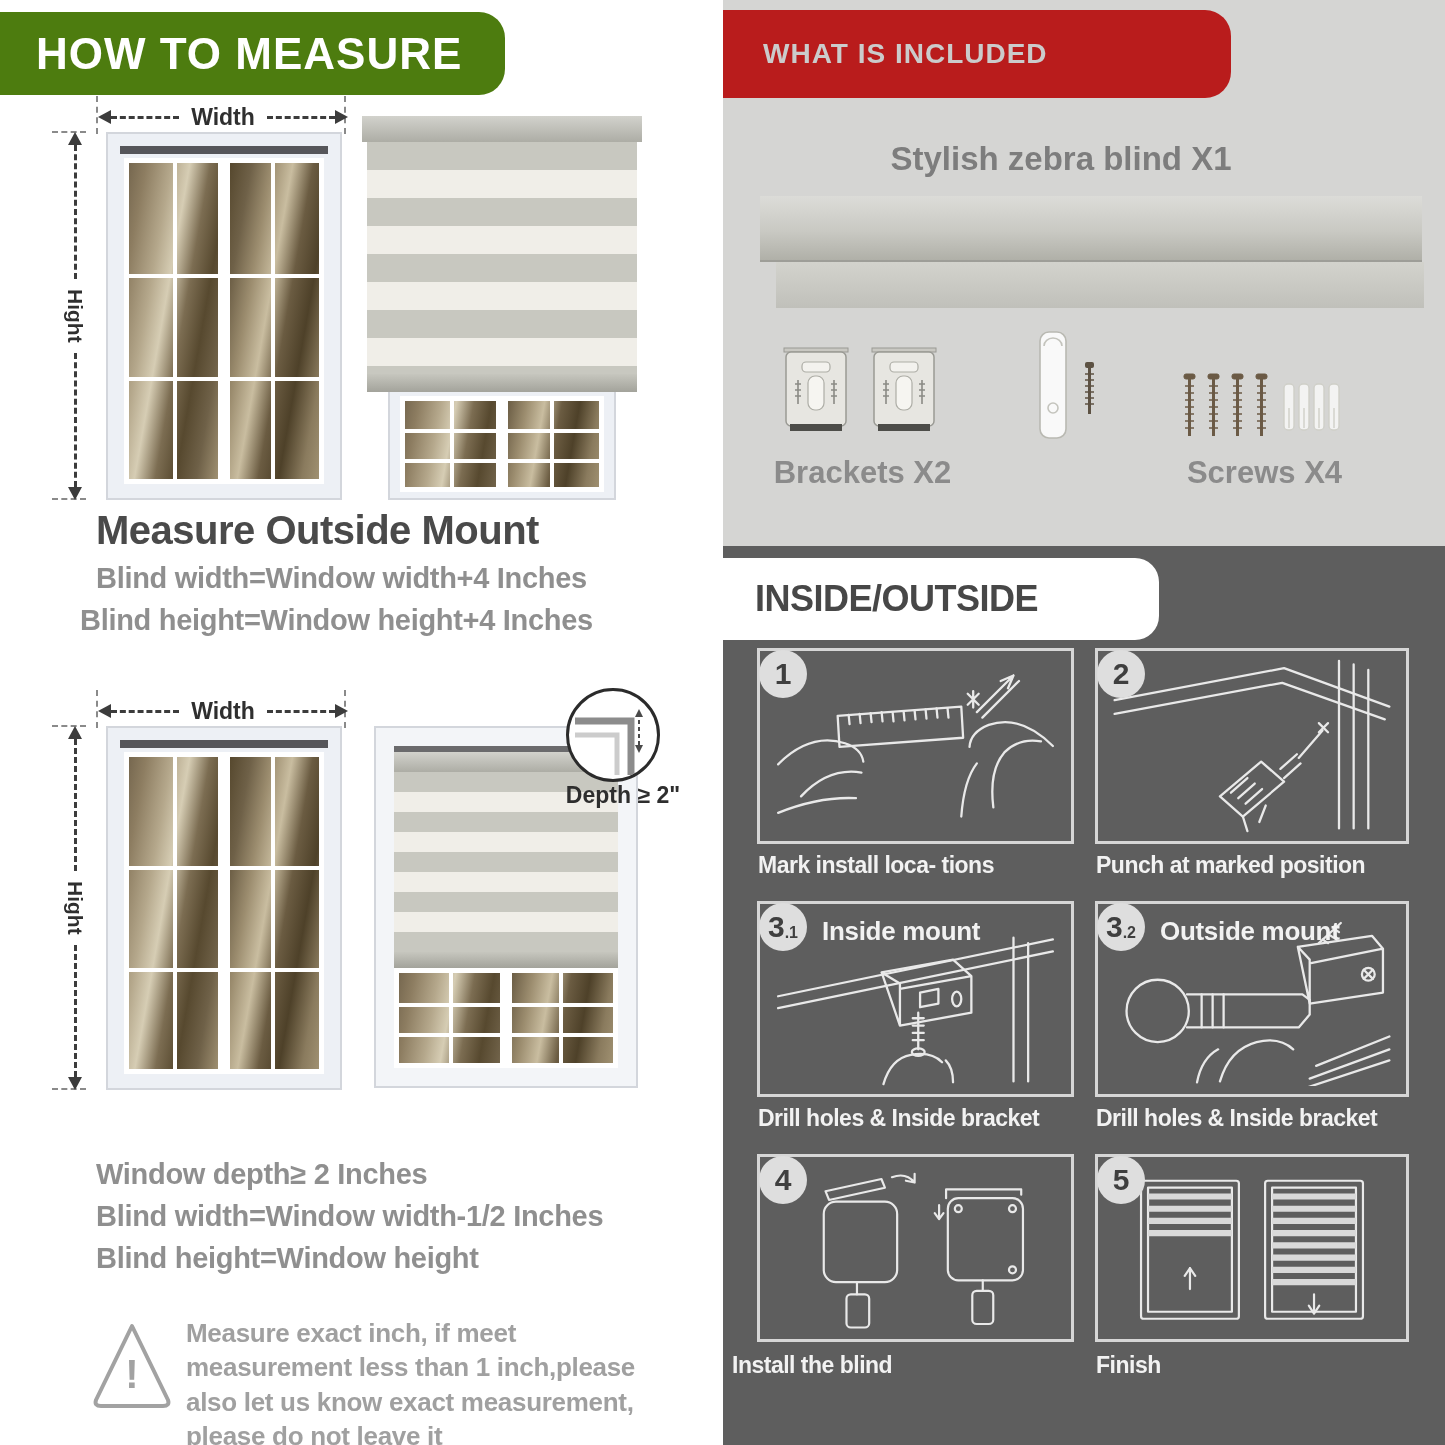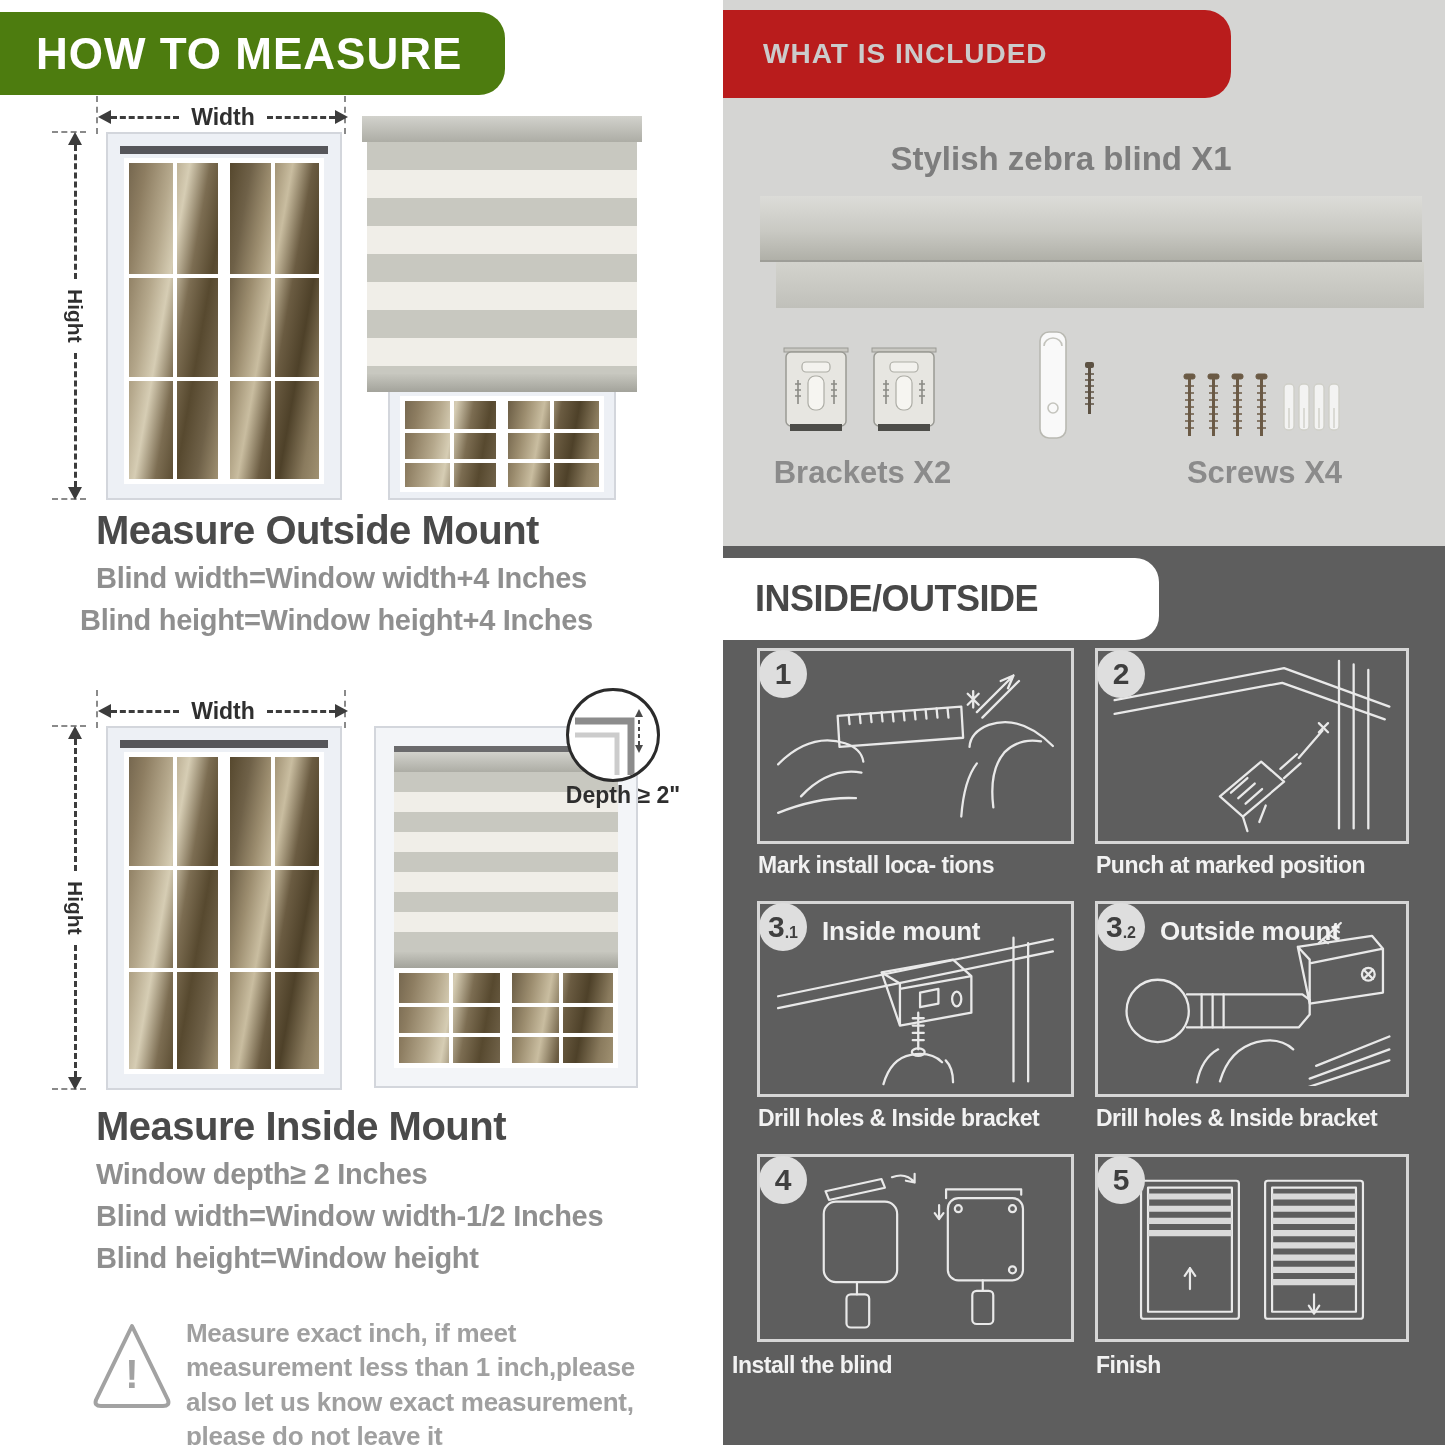--- a/index.html
+++ b/index.html
@@ -171,21 +171,20 @@
     <svg width="88" height="88" viewBox="0 0 88 88">
       <path d="M6 30 H62 V84" stroke="#8c8c8c" stroke-width="7" fill="none"></path>
       <path d="M6 44 H48 V84" stroke="#cccccc" stroke-width="5" fill="none"></path>
       <path d="M70 22 V58" stroke="#4a4a4a" stroke-width="2" stroke-dasharray="4 3" fill="none"></path>
       <path d="M70 18 l-4 8 h8 z" fill="#4a4a4a"></path>
       <path d="M70 62 l-4 -8 h8 z" fill="#4a4a4a"></path>
     </svg>
   </div>
   <div class="abs depth-label" style="left:538px;top:782px;width:170px;">Depth ≥ 2"</div>
 
-  <div class="abs h2g" style="left:96px;top:1104px;">Measure Inside Mount</div>
   <div class="abs bodyln" style="left:96px;top:1158px;">Window depth≥ 2 Inches</div>
   <div class="abs bodyln" style="left:96px;top:1200px;">Blind width=Window width-1/2 Inches</div>
   <div class="abs bodyln" style="left:96px;top:1242px;">Blind height=Window height</div>
 
   <div class="abs" style="left:90px;top:1318px;width:84px;height:94px;">
     <svg width="84" height="94" viewBox="0 0 84 94">
       <path d="M42 8 L78 82 Q80 88 73 88 L11 88 Q4 88 6 82 Z" fill="none" stroke="#a2a2a2" stroke-width="4" stroke-linejoin="round"></path>
     </svg>
     <div class="warn-mark">!</div>
   </div>

